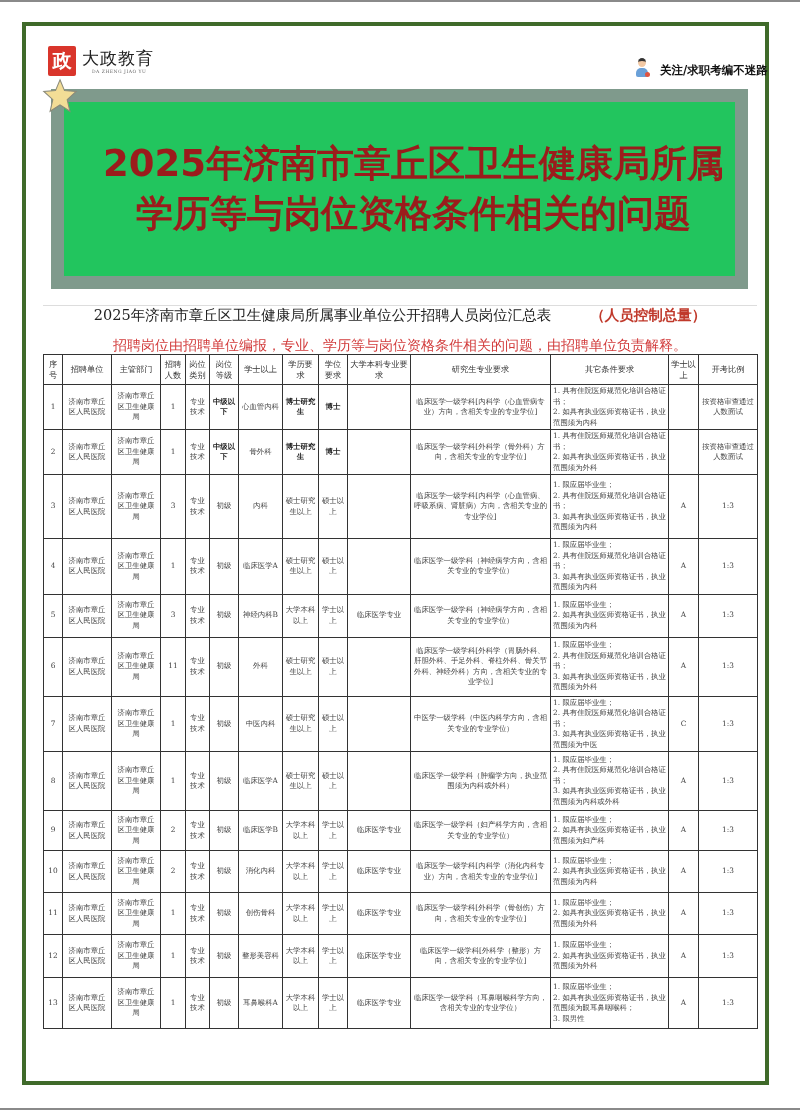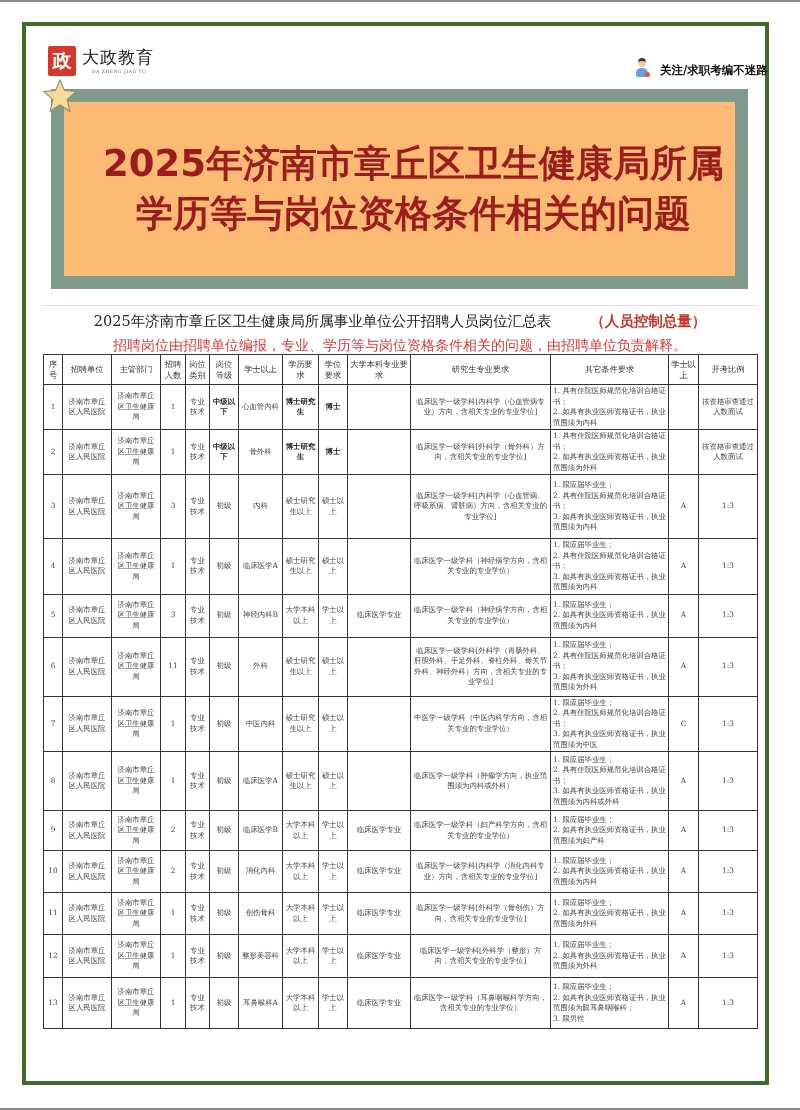--- a/index.html
+++ b/index.html
@@ -14,45 +14,45 @@
     border: 4px solid #3f6a2a; background: #fff;
   }
 
   .logo { position: absolute; left: 48px; top: 46px; display: flex; align-items: center; }
   .logo-mark {
     width: 28px; height: 30px; background: #d9352b; color: #fff;
     font-family: "DejaVu Serif", serif; font-weight: bold; font-size: 19px;
     display: flex; align-items: center; justify-content: center; border-radius: 2px;
   }
   .logo-text { margin-left: 6px; display: flex; flex-direction: column; }
-  .logo-cn { font-family: Liberation Mono, monospace; font-size: 17px; letter-spacing: 1px; color: #222; line-height: 20px; }
+  .logo-cn { font-family: Liberation Sans, sans-serif; font-size: 17px; letter-spacing: 1px; color: #222; line-height: 20px; }
   .logo-en { font-size: 4.5px; color: #666; letter-spacing: 0.5px; margin-left: 10px; }
 
   .follow { position: absolute; left: 634px; top: 58px; display: flex; align-items: flex-end; }
   .person-icon { width: 16px; height: 20px; position: relative; margin-right: 10px; }
   .person-icon .head { position: absolute; left: 4px; top: 0; width: 8px; height: 9px; border-radius: 50%; background: #f2c9a5; border-top: 3px solid #333; }
   .person-icon .body { position: absolute; left: 2px; top: 10px; width: 12px; height: 9px; border-radius: 5px 5px 2px 2px; background: #6aa0d8; }
   .person-icon .dot { position: absolute; left: 11px; top: 14px; width: 5px; height: 5px; border-radius: 50%; background: #e0533f; }
   .follow-text { font-family: "DejaVu Sans", sans-serif; font-weight: bold; font-size: 11.5px; color: #111; }
 
   .star { position: absolute; left: 42px; top: 78px; width: 36px; height: 36px; z-index: 3; }
 
   .title-frame {
     position: absolute; left: 51px; top: 89px; width: 697px; height: 200px;
-    border: 13px solid #7f9a8c; background: #fdba74;
+    border: 13px solid #7f9a8c; background: #22c55e;
     display: flex; flex-direction: column; align-items: center; justify-content: center; padding-left: 28px;
   }
   .title-line {
     font-family: "DejaVu Sans", sans-serif; font-weight: bold; color: #9b1c1c;
     font-size: 37px; line-height: 50px; letter-spacing: 0px; white-space: nowrap;
   }
 
   .table-wrap { position: absolute; left: 43px; top: 305px; width: 714px; }
   .table-title {
-    height: 32px; display: flex; align-items: center; justify-content: center;
+    height: 32px; display: flex; align-items: flex-start; justify-content: center;
     font-family: "DejaVu Serif", serif; font-size: 14.5px; color: #222; white-space: nowrap;
     border-top: 1px solid #ddd;
   }
   .table-title .red { color: #c0392b; font-weight: bold; margin-left: 39px; }
   .table-note {
     height: 17px; text-align: center; font-size: 14px; color: #d23b3b; line-height: 17px; white-space: nowrap;
   }
 
   table { border-collapse: collapse; width: 714px; table-layout: fixed; }
   th, td { border: 1px solid #333; text-align: center; vertical-align: middle; font-size: 7.4px; line-height: 10.5px; color: #444; padding: 1px 2px; word-break: break-all; }

